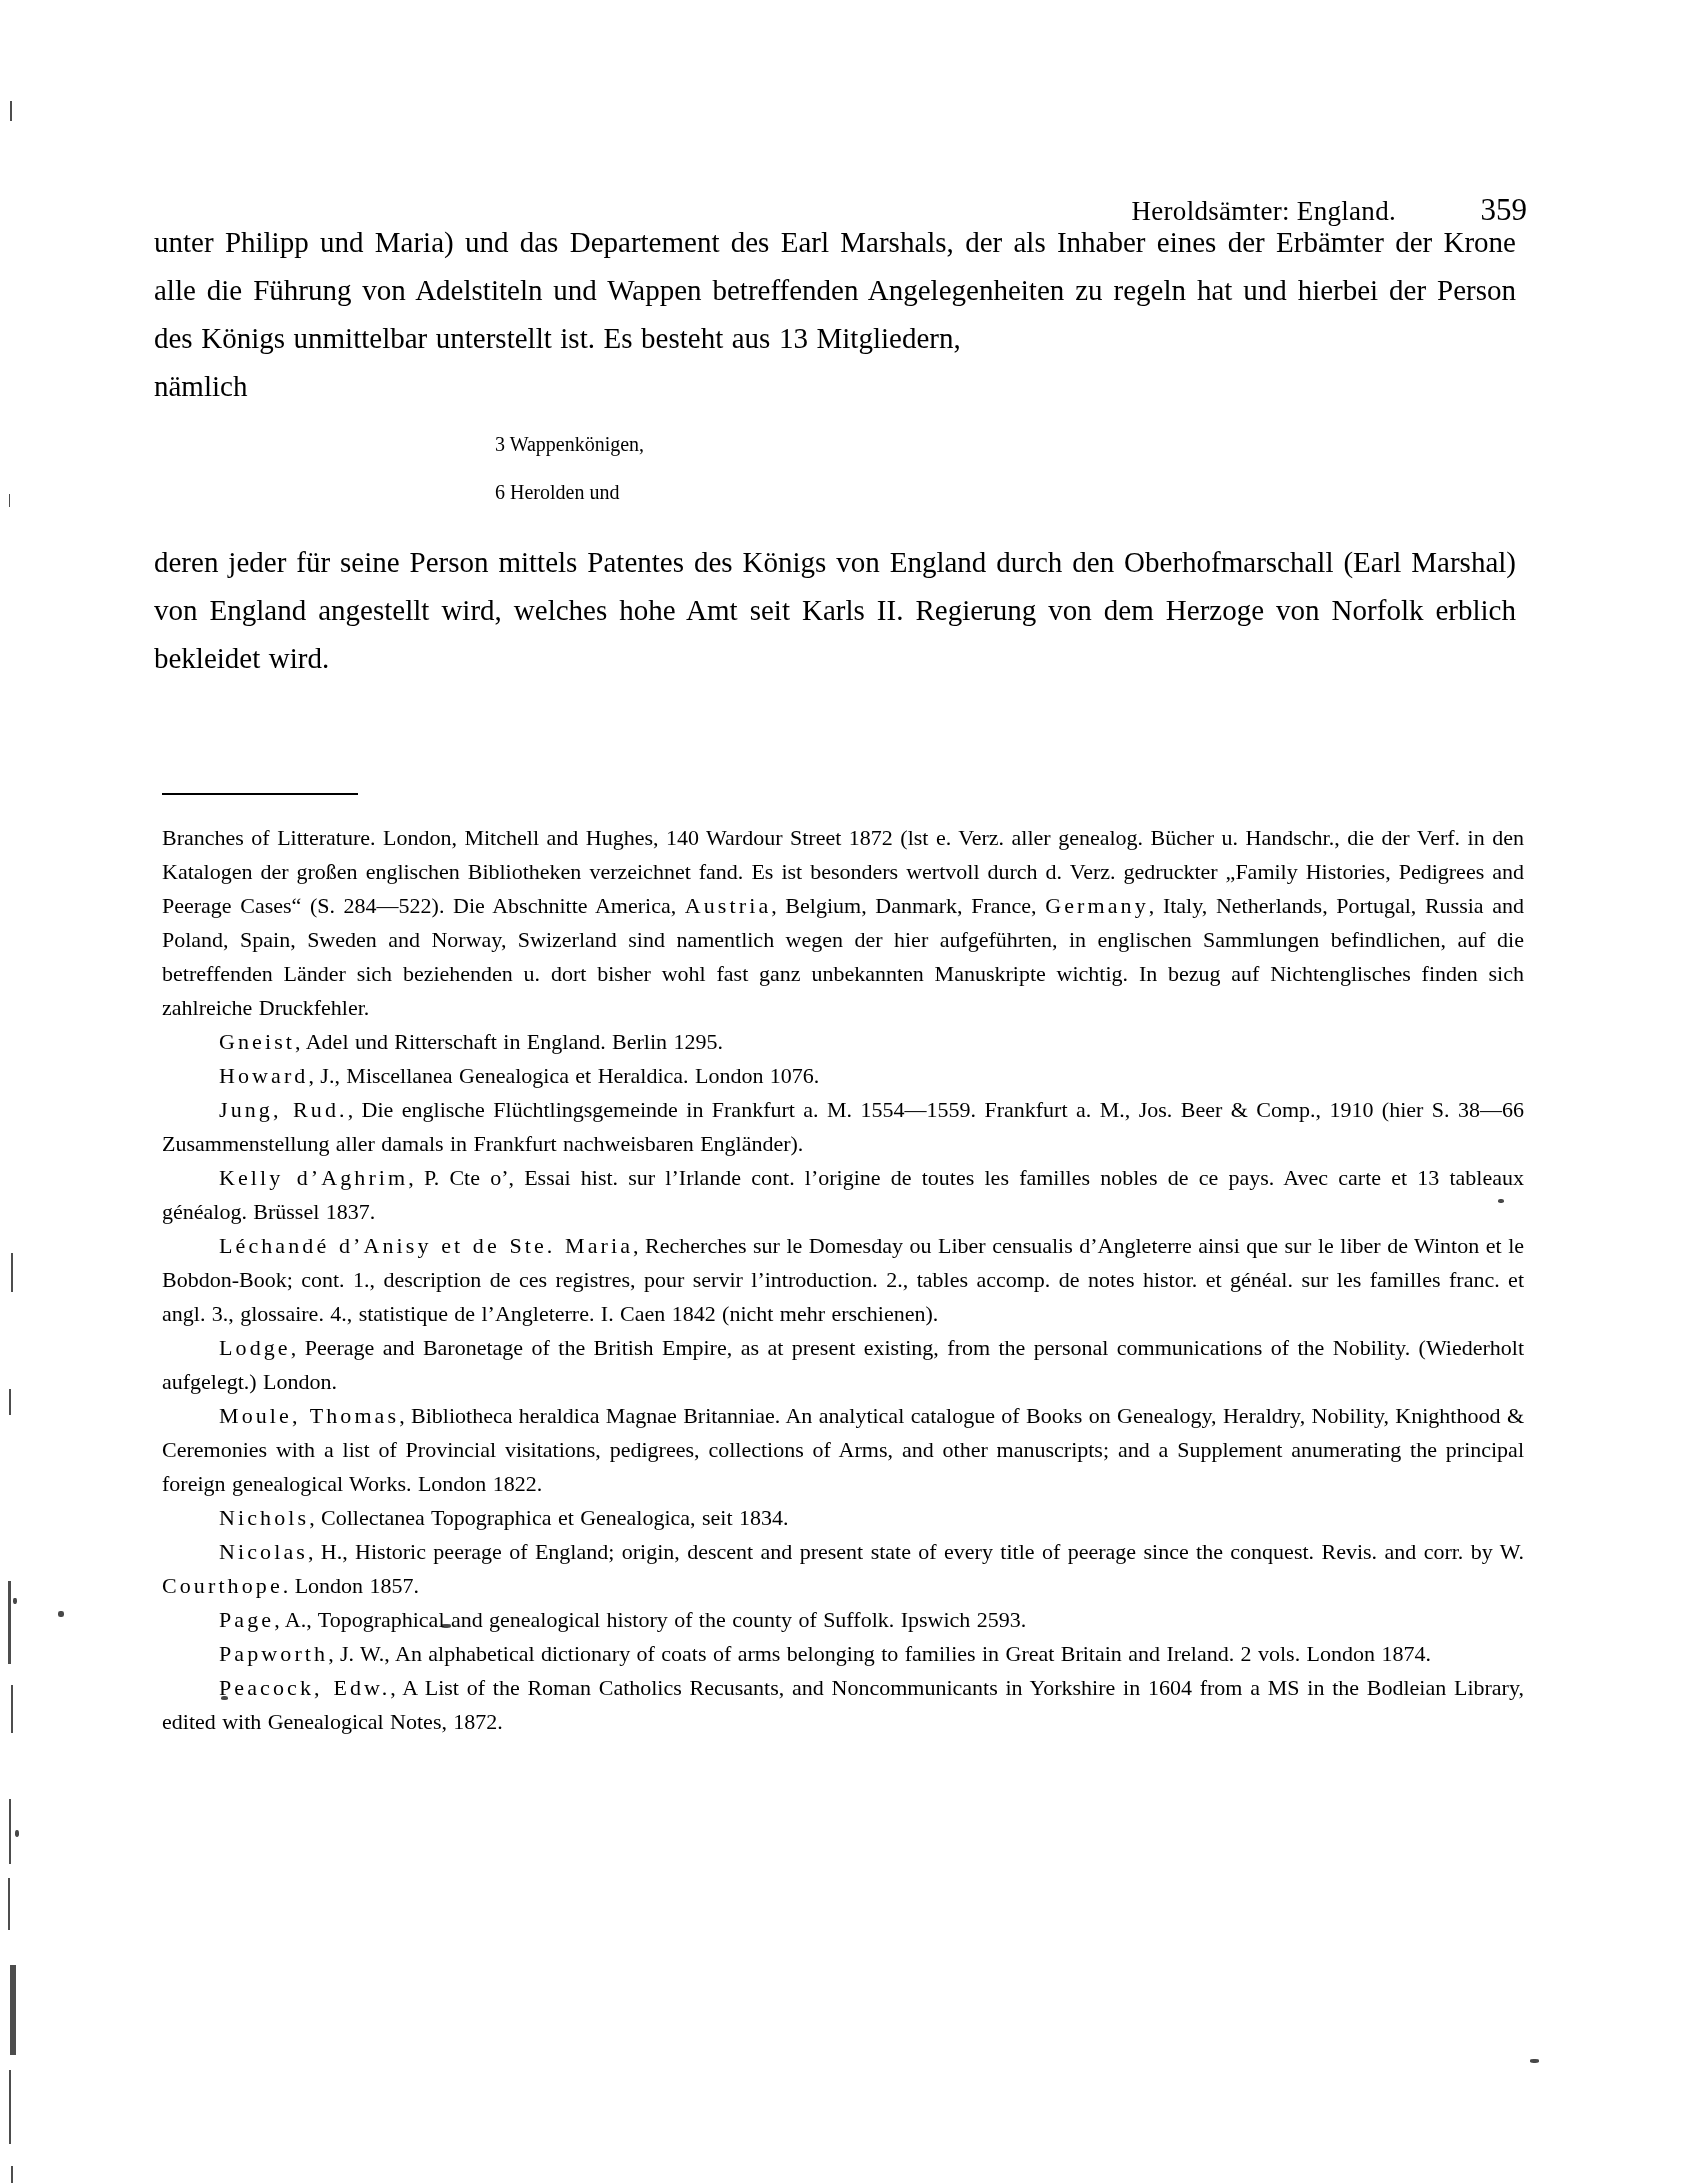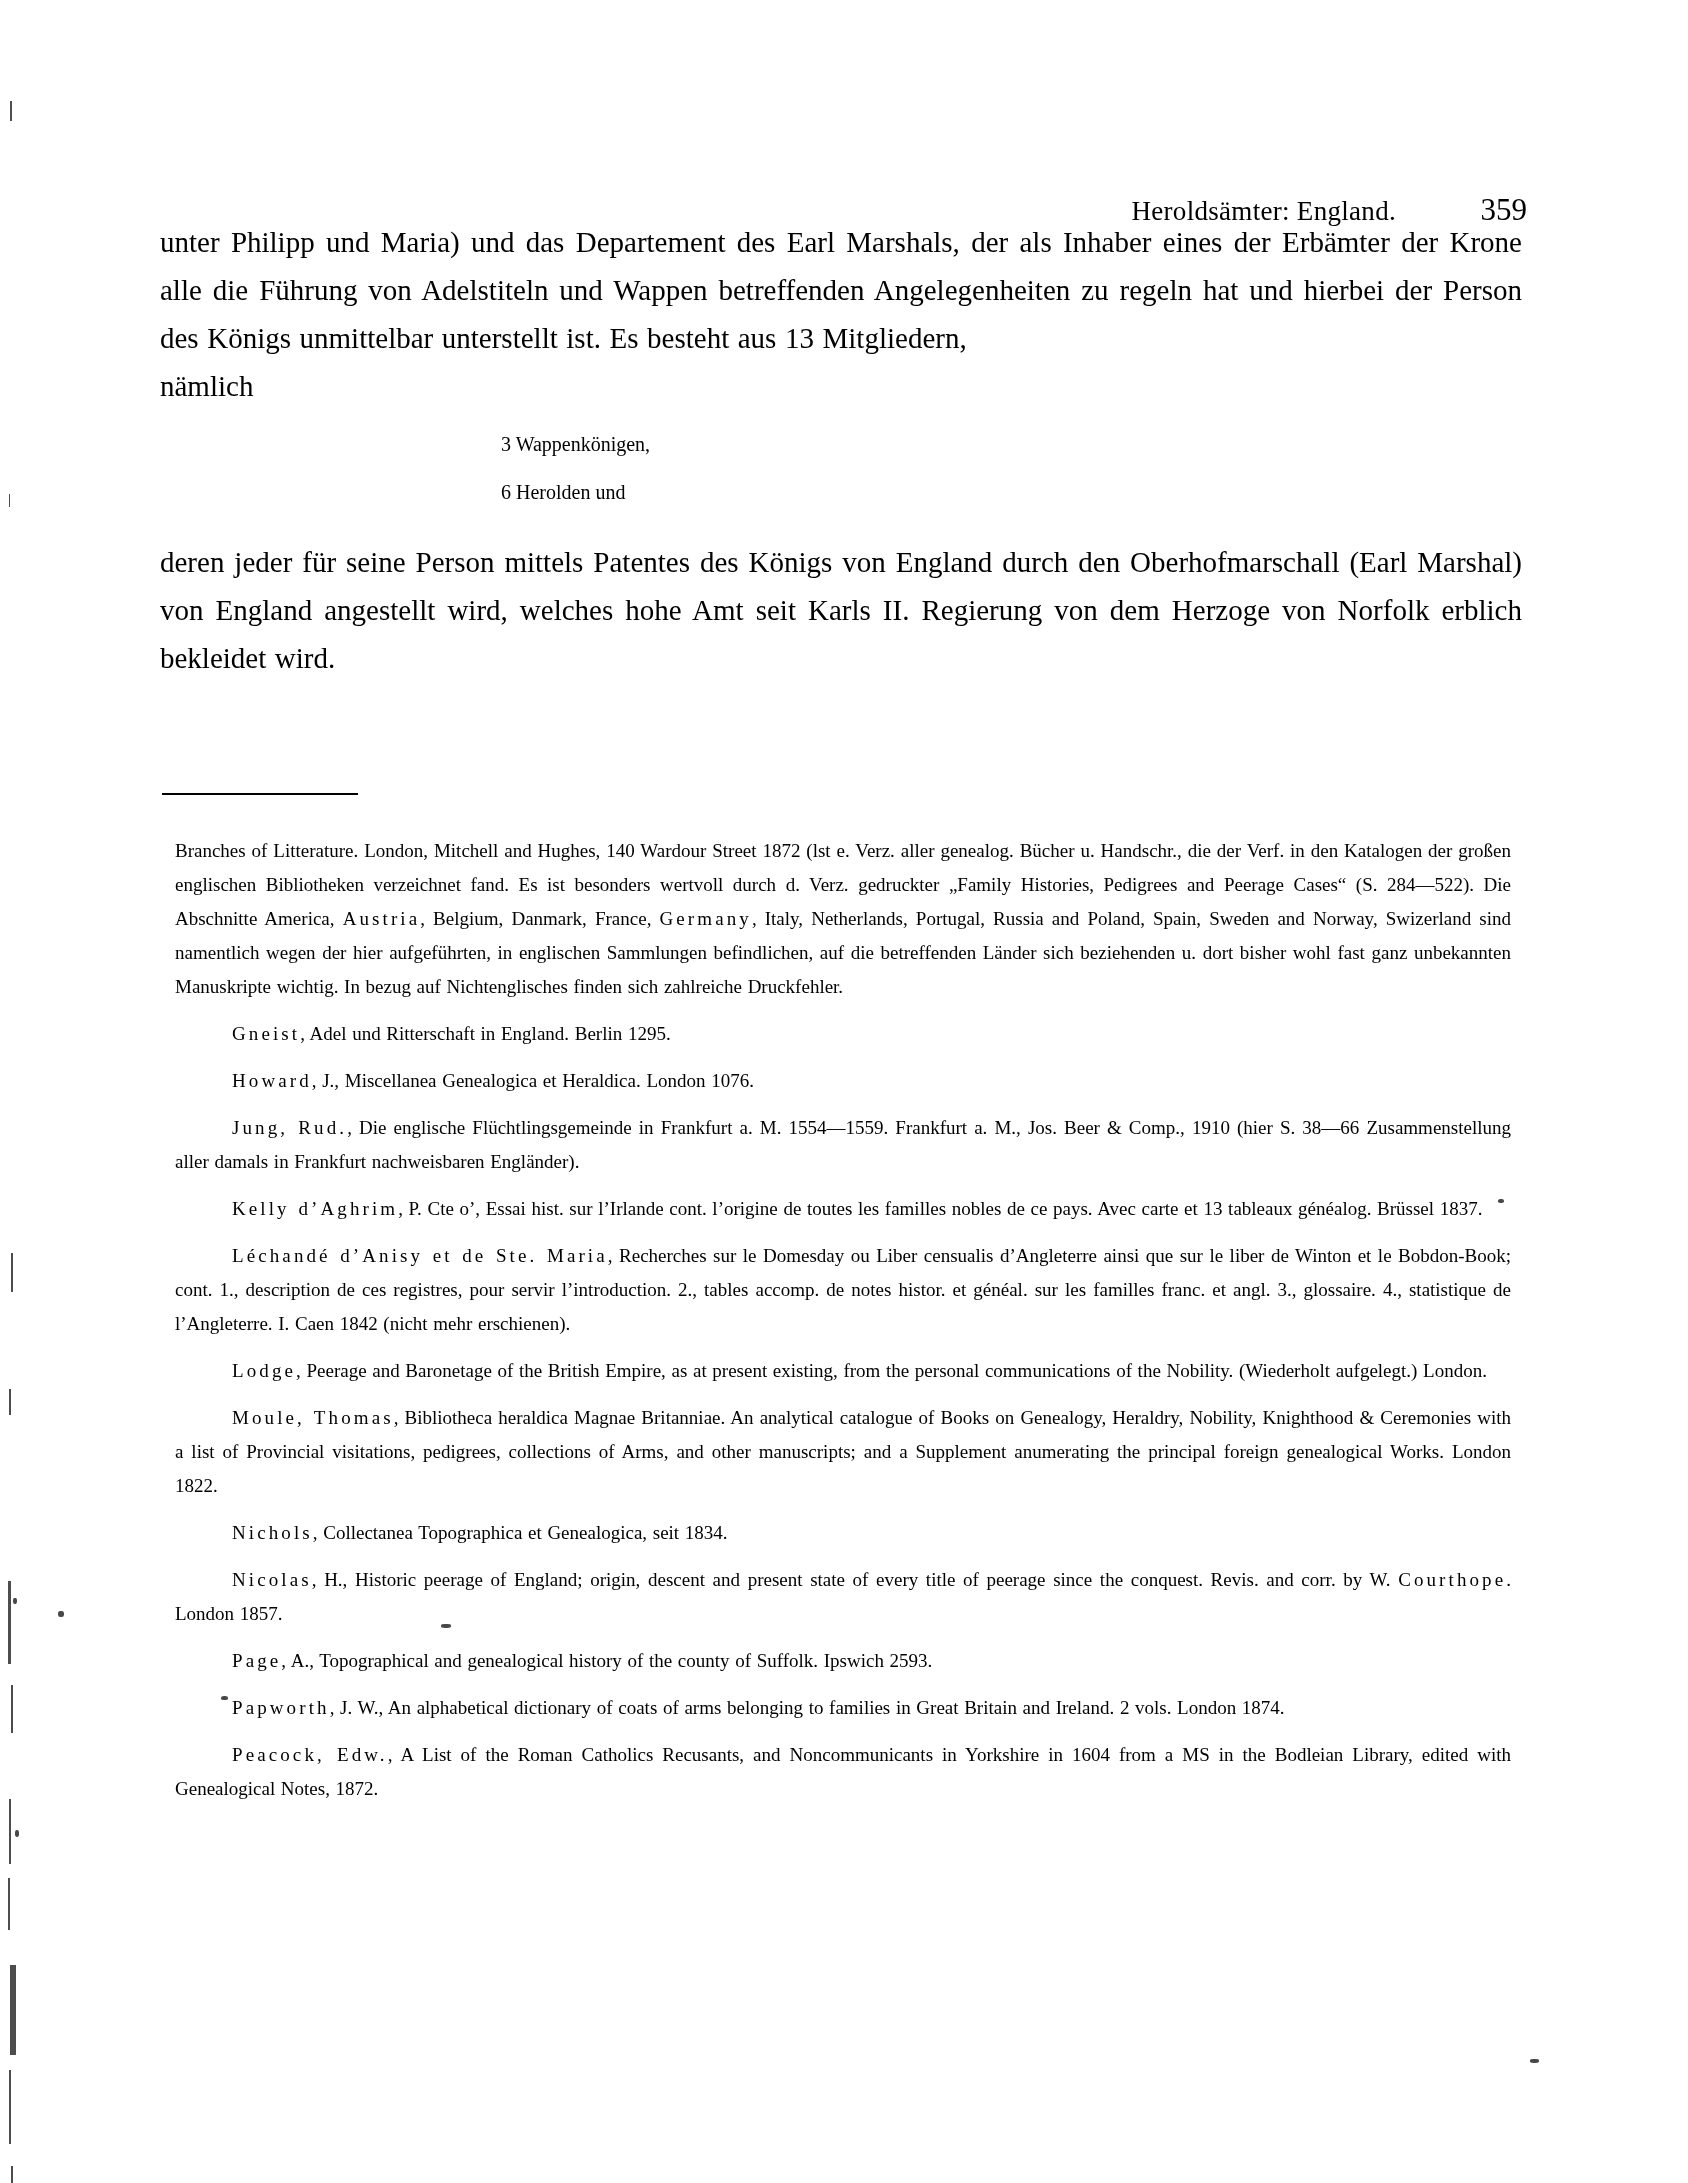--- a/index.html
+++ b/index.html
@@ -60,21 +60,21 @@
   .rh-pageno {
     width: 131px;
     text-align: right;
     font-size: 31px;
     margin-top: 48px;
   }
 
   
   .body-block {
     position: absolute;
-    left: 160px;
+    left: 154px;
     top: 218px;
     width: 1362px;
   }
   .bodypara {
     font-size: 29px;
     line-height: 48px;
     text-align: justify;
     text-align-last: left;
     margin: 0;
     word-spacing: 1.3px;
@@ -105,24 +105,24 @@
   }
 
   
   .notes-block {
     position: absolute;
     left: 162px;
     top: 821px;
     width: 1362px;
   }
   .note {
-    font-size: 19px;
+    font-size: 22px;
     line-height: 34px;
     text-align: justify;
-    margin: 13px;
+    margin: 0;
     word-spacing: 0.9px;
   }
   .note.hang {
     text-indent: 57px;
   }
   .sp {
     letter-spacing: 3.1px;
   }
 </style>
 </head>

